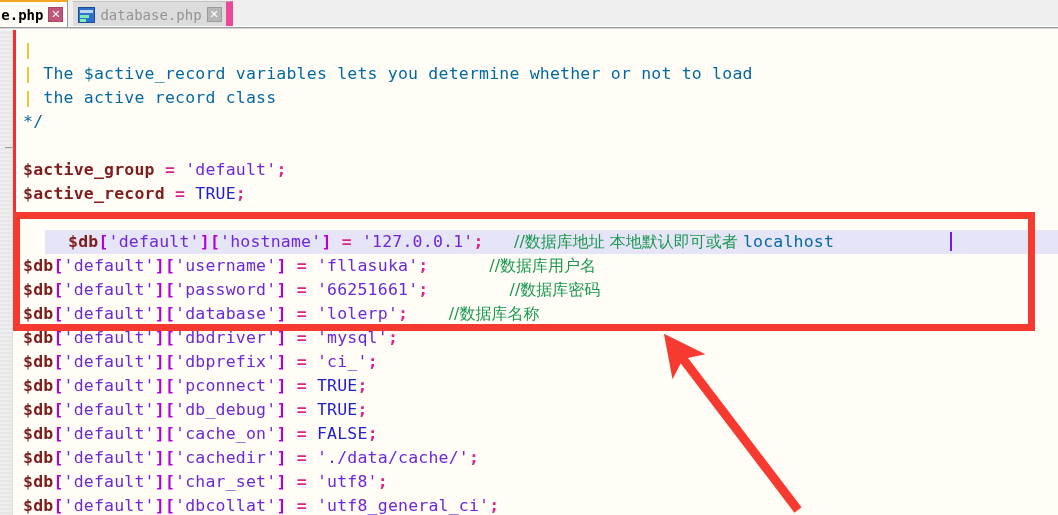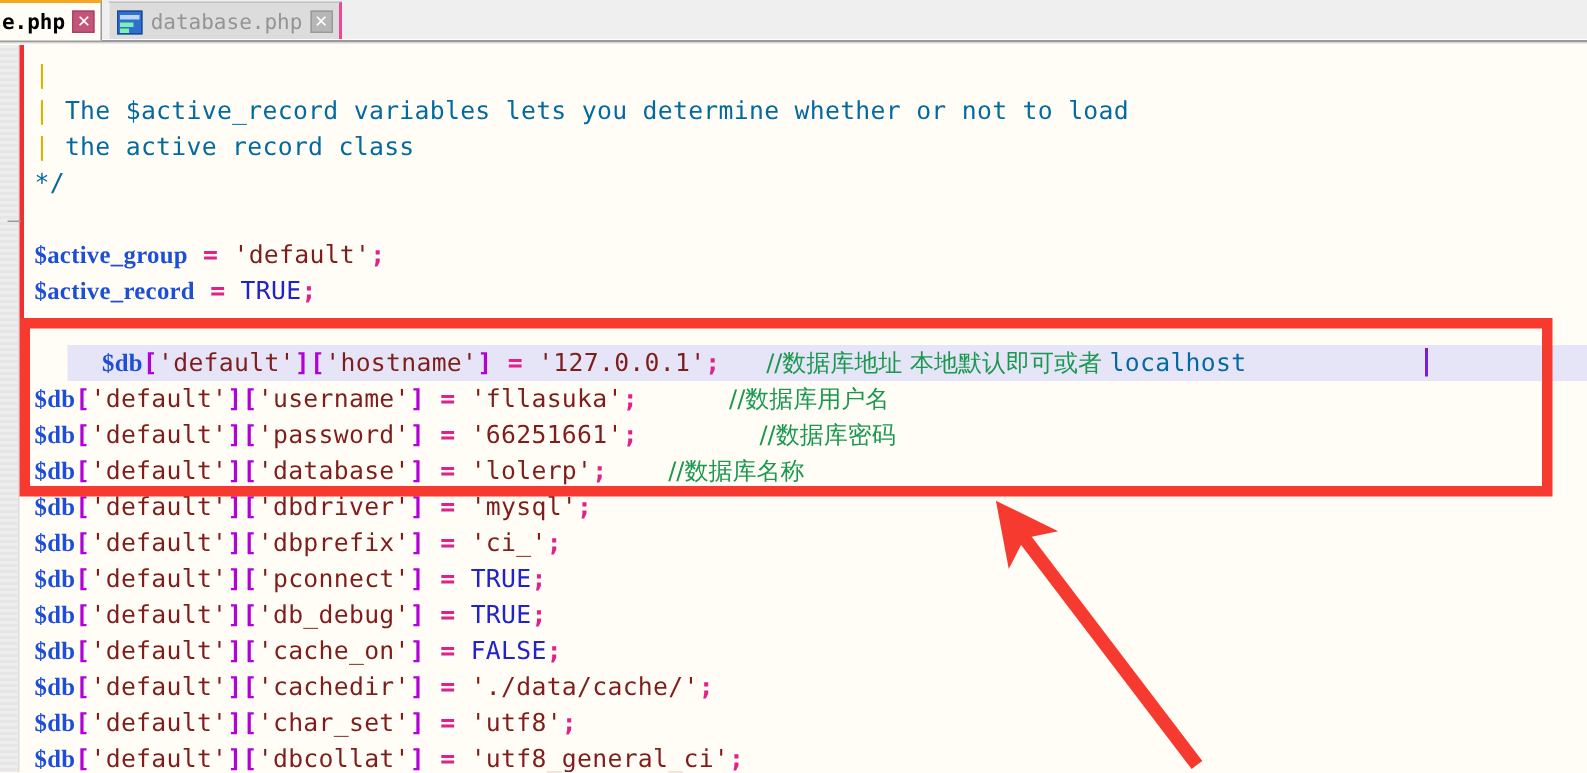--- a/index.html
+++ b/index.html
@@ -56,21 +56,21 @@
     border-right: 1px solid #9a9a9a;
     color: #000000;
     font-weight: 700;
     margin-left: -28px;
     padding-left: 4px;
     z-index: 2;
   }
   .tab.inactive {
     background: #dcdcdc;
     border-top: 1px solid #c3c3c3;
-    border-right: 2px solid #ec4899;
+    border-right: 7px solid #ec4899;
     border-left: 1px solid #f2f2f2;
     color: #949494;
     margin-left: 4px;
     margin-top: 1px;
     height: 26px;
   }
 
   .file-icon {
     width: 17px; height: 16px;
     flex: 0 0 auto;
@@ -153,24 +153,24 @@
     height: 24px;
     padding-left: 23px;
     line-height: 24px;
   }
   .line.current { background: #e6e4f7; margin-left: 45px; }
 
   
   .cmt    { color: #0369a1; }
   .cmt-cn { color: #1a9850; font-family: "DejaVu Sans", sans-serif; font-size: 16px; letter-spacing:0; }
   .pipe   { color: #d6b400; }
-  .var    { color: #1d4ed8; font-weight: 700; font-family: Liberation Serif, serif; }
+  .var    { color: #7f1d1d; font-weight: 700; }
   .op     { color: #e0218a; font-weight: 700; }
   .brk    { color: #b400d8; font-weight: 700; }
-  .str    { color: #7f1d1d; }
+  .str    { color: #6d28d9; }
   .kw     { color: #2222cc; font-weight: 400; }
 
   
   #caret {
     position: absolute;
     width: 2px; height: 19px;
     background: #7a1fd8;
   }
 
   

